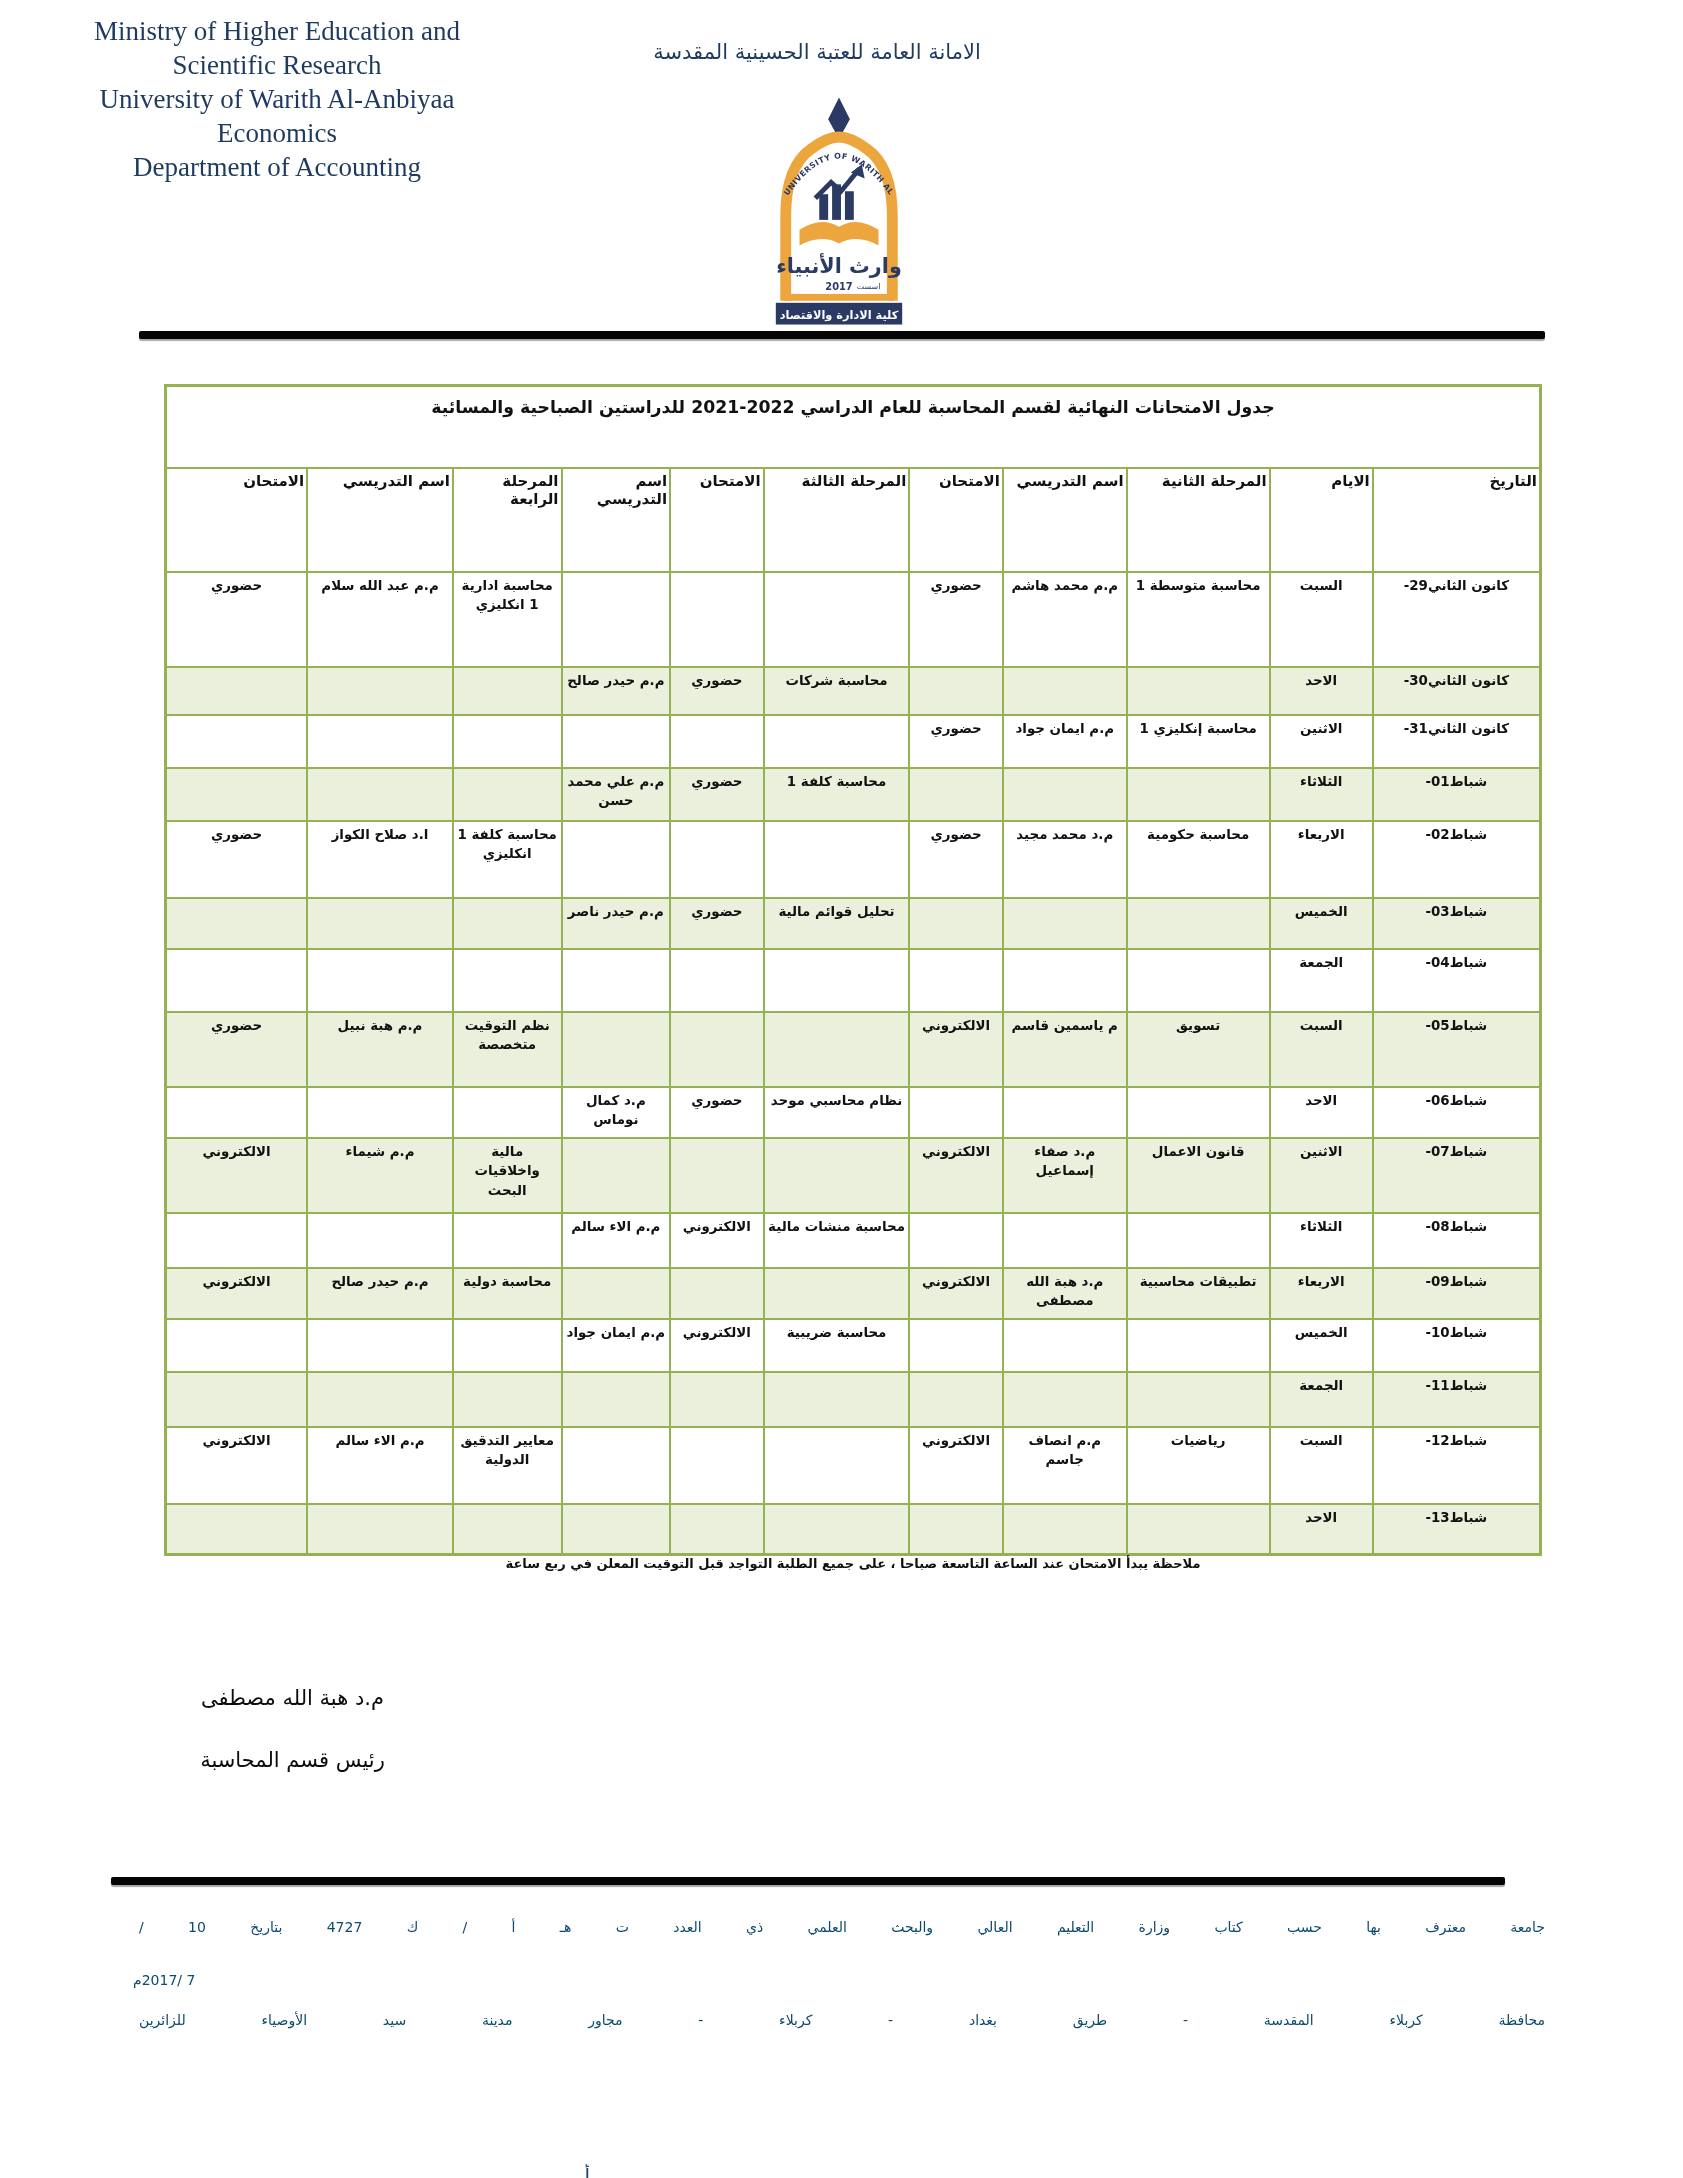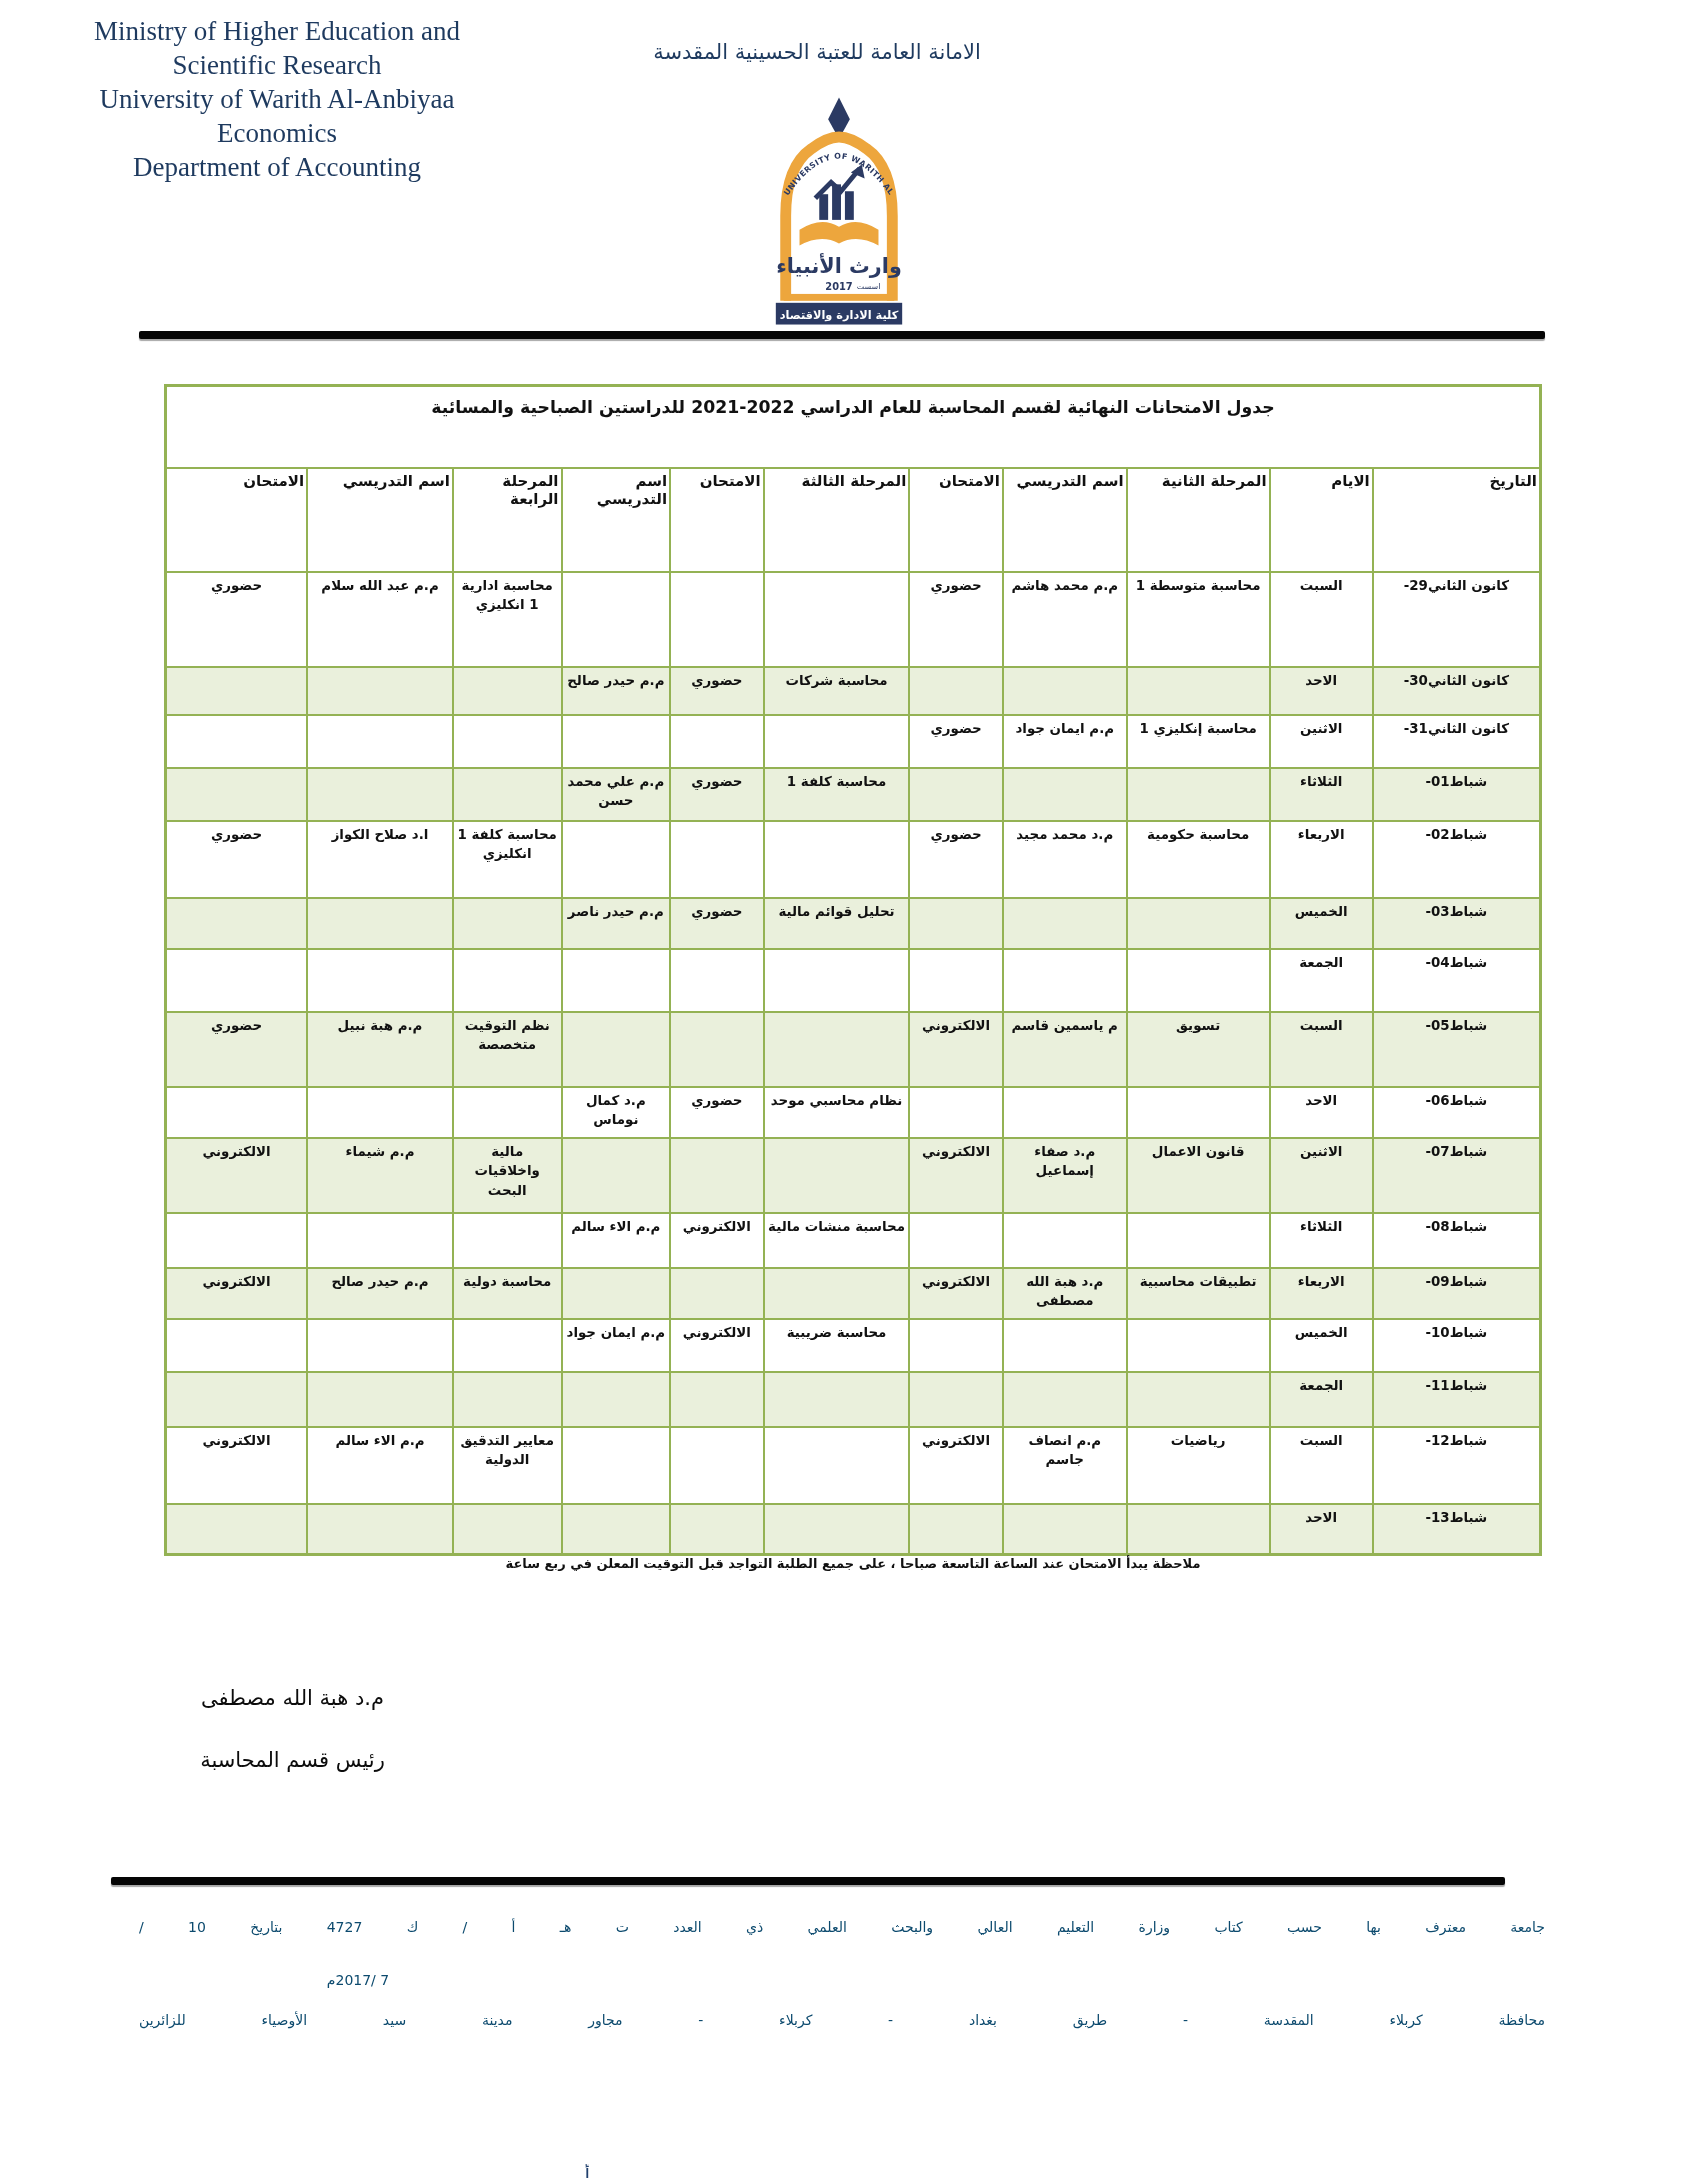--- a/index.html
+++ b/index.html
@@ -52,21 +52,21 @@
     position:absolute; left:164px; top:1556px; width:1378px;
     direction:rtl; text-align:center; font-size:13px; font-weight:bold; color:#111;
   }
   .sig{
     position:absolute; left:139px; top:1686px; width:307px;
     direction:rtl; text-align:center; font-size:21px; color:#0c0c0c;
   }
   .sig .sig-name{ margin-bottom:38px; }
   .footer-line{ position:absolute; direction:rtl; color:#0c4a6e; font-size:14px; }
   .f1{ left:139px; top:1919px; width:1406px; text-align:justify; text-align-last:justify; }
-  .f2{ left:150px; top:1972px; width:416px; text-align:center; }
+  .f2{ left:133px; top:1972px; width:416px; text-align:left; }
   .f3{ left:139px; top:2012px; width:1406px; text-align:justify; text-align-last:justify; }
   .cut-glyph{
     position:absolute; left:550px; top:2164px; width:40px; height:14px; overflow:hidden;
     color:#21406d; font-size:20px; direction:rtl;
   }
 </style>
 </head>
 <body>
 
 <div class="page">

